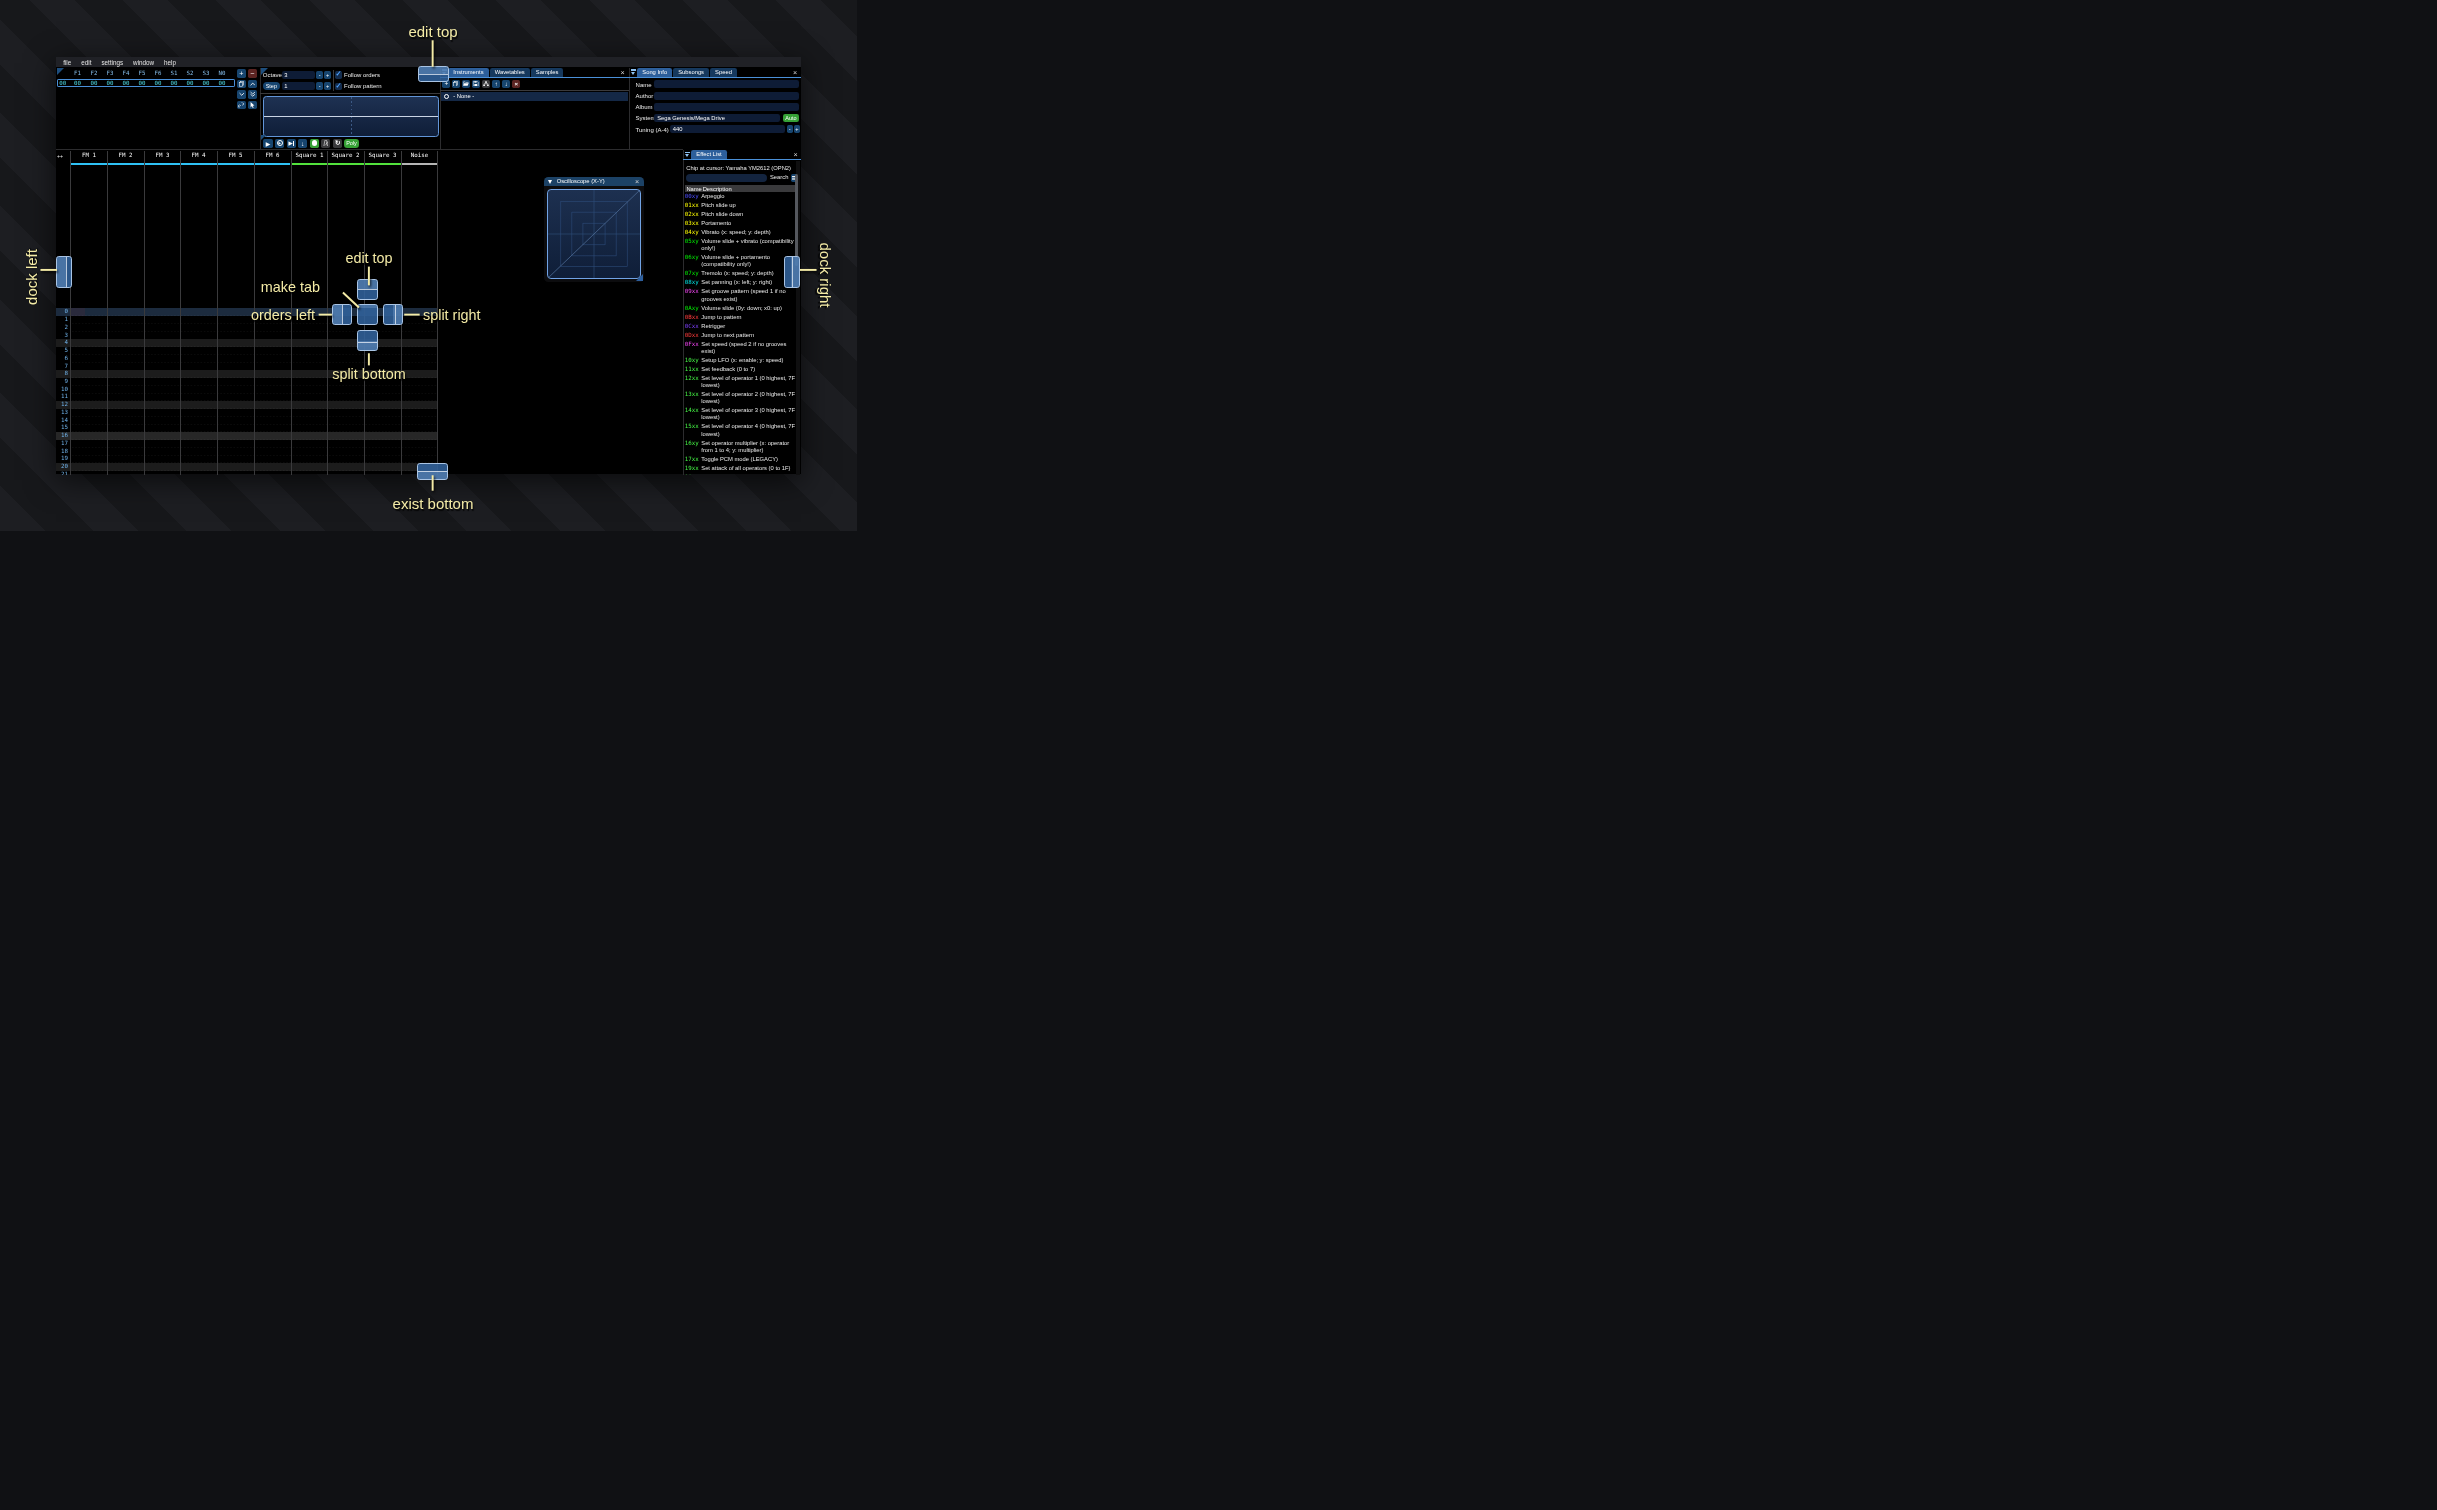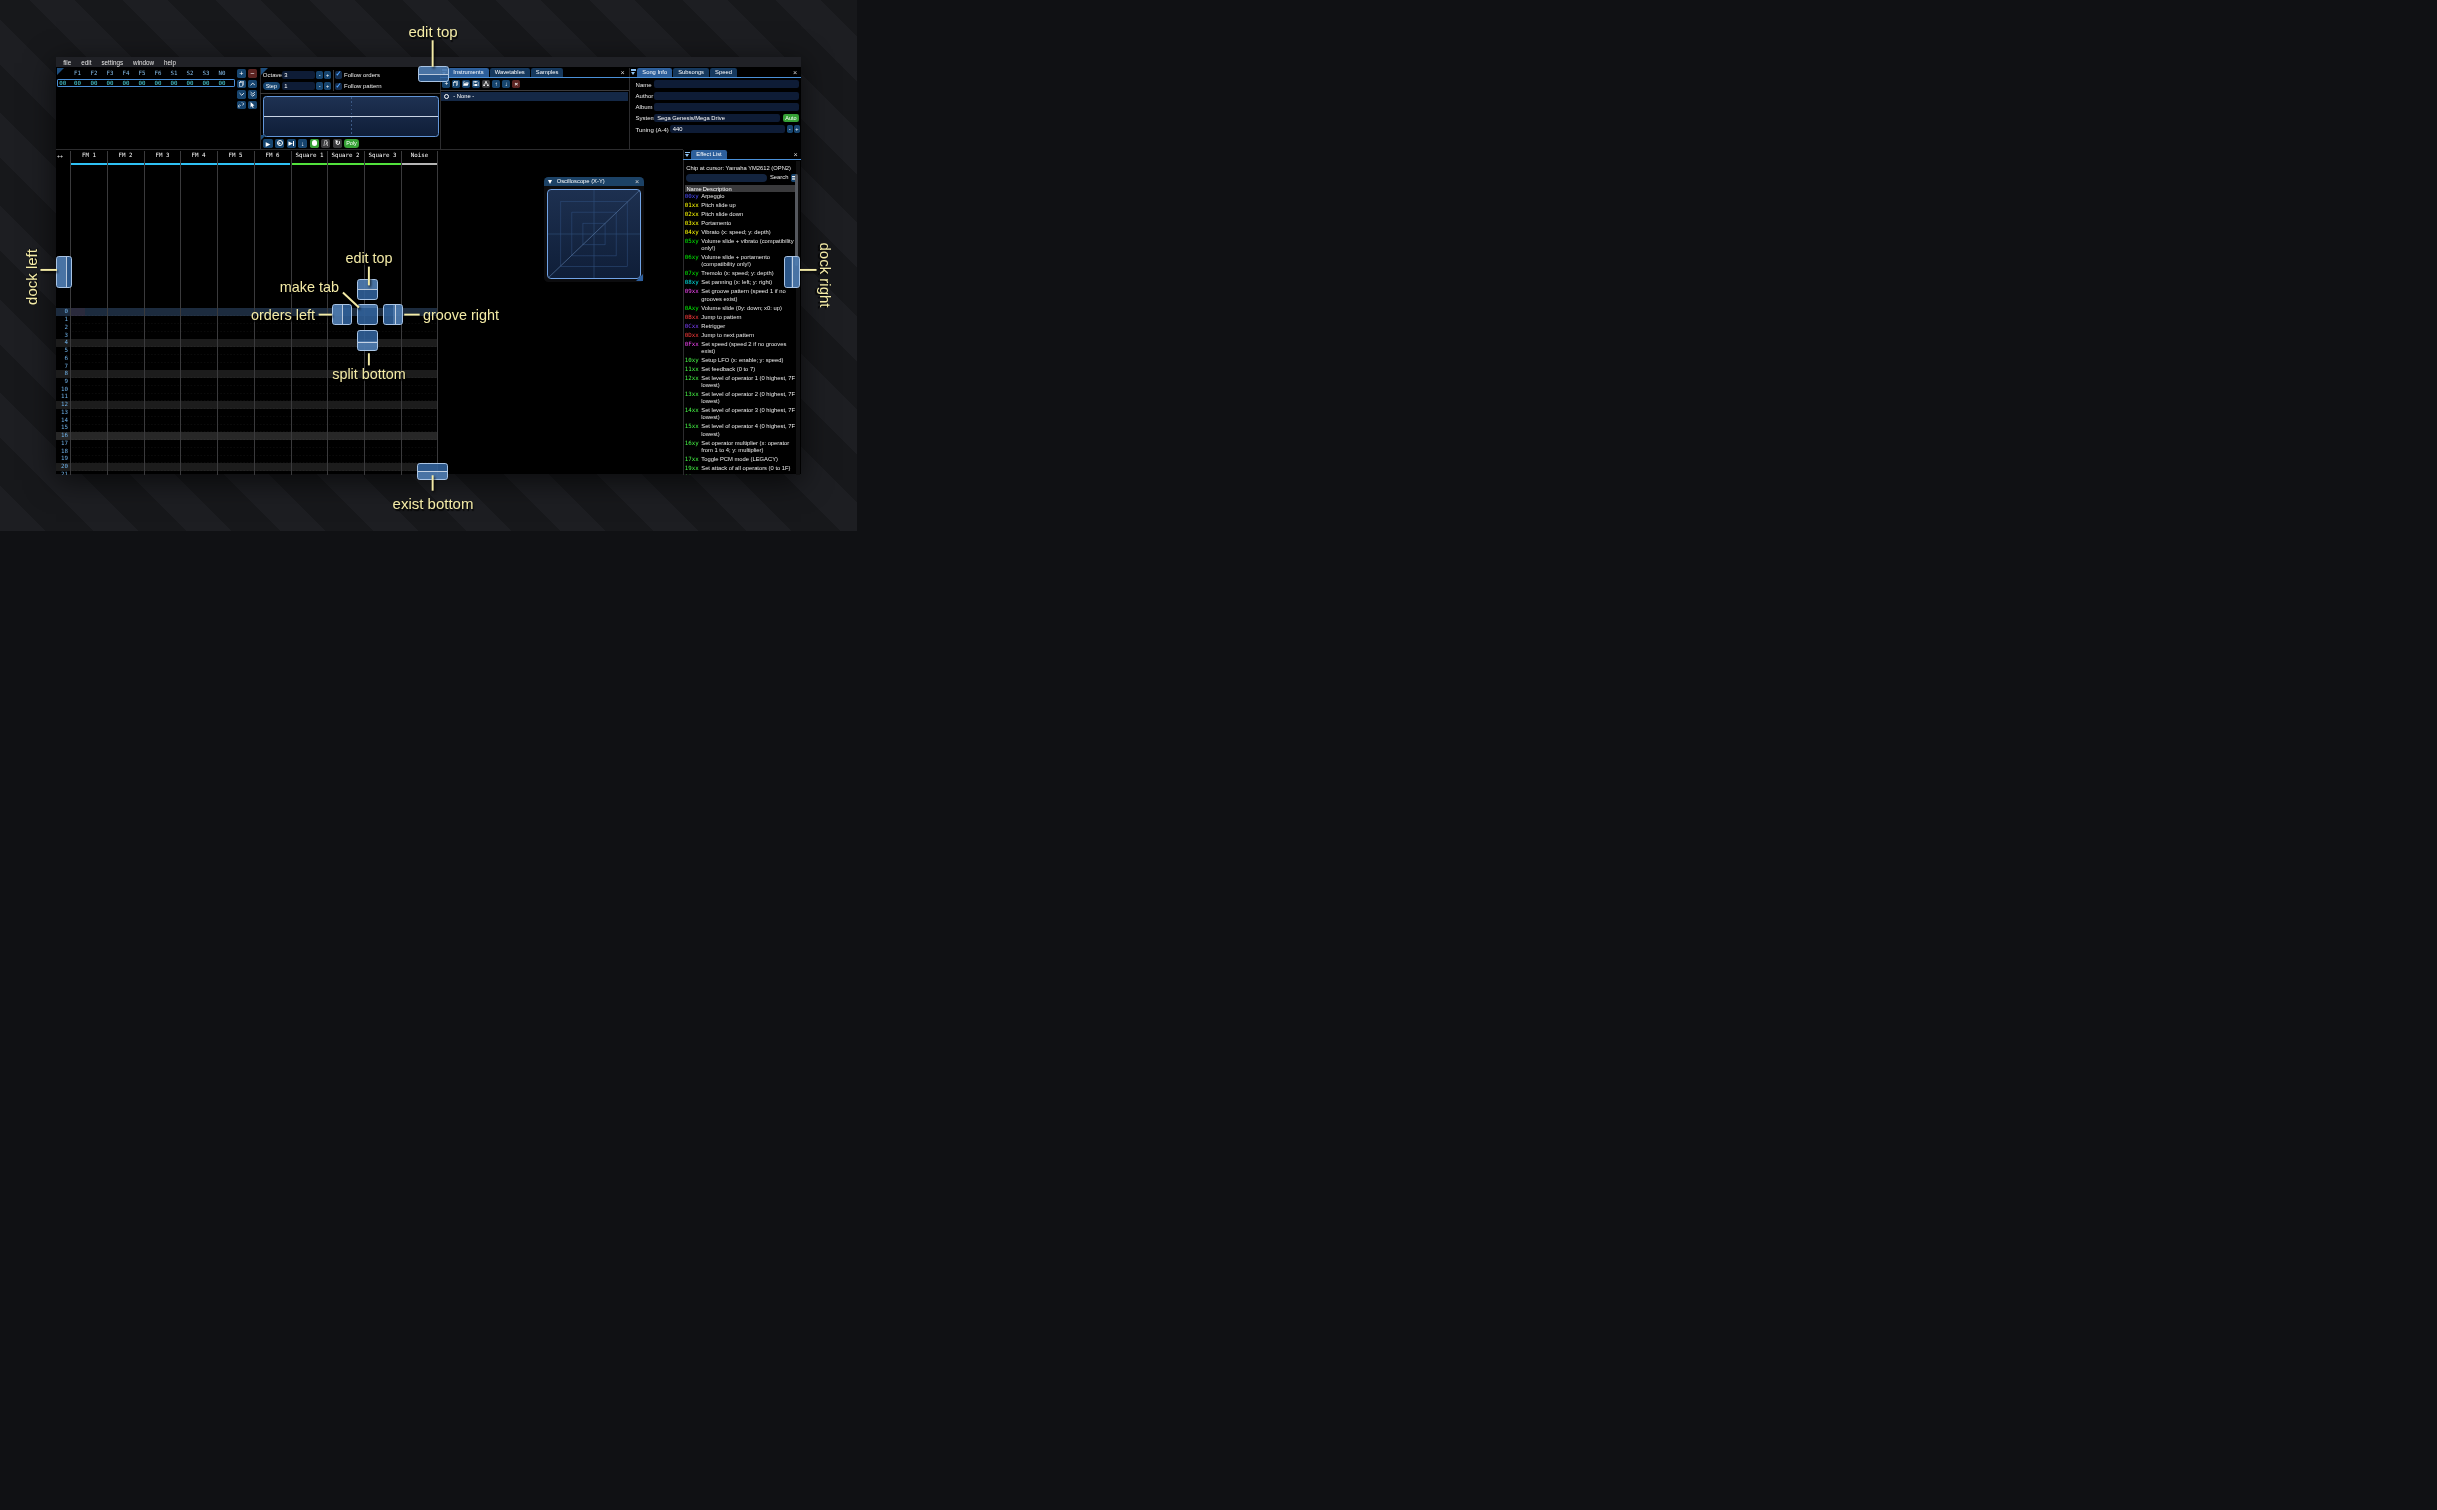--- a/index.html
+++ b/index.html
@@ -640,17 +640,17 @@
     <line x1="732" y1="570" x2="760" y2="570"></line>
     <line x1="621" y1="530" x2="650" y2="557"></line>
   </g>
 </svg>
 
 <div class="anno" style="left:433px;top:22.6px;transform:translateX(-50%);">edit top</div>
 <div class="anno" style="left:433px;top:495px;transform:translateX(-50%);">exist bottom</div>
 <div class="anno" style="left:31px;top:277px;transform:translate(-50%,-50%) rotate(-90deg);">dock left</div>
 <div class="anno" style="left:825px;top:275px;transform:translate(-50%,-50%) rotate(90deg);">dock right</div>
 <div class="anno small" style="left:369px;top:250px;transform:translateX(-50%);">edit top</div>
-<div class="anno small" style="left:339px;top:287px;transform:translate(-100%,-50%);text-align:center;">make tab</div>
+<div class="anno small" style="left:320px;top:287px;transform:translate(-100%,-50%);text-align:center;">make tab</div>
 <div class="anno small" style="left:315px;top:315px;transform:translate(-100%,-50%);">orders left</div>
-<div class="anno small" style="left:423px;top:315px;transform:translateY(-50%);">groove right</div>
+<div class="anno small" style="left:423px;top:315px;transform:translateY(-50%);">split right</div>
 <div class="anno small" style="left:369px;top:366px;transform:translateX(-50%);">split bottom</div>
 
 
 </body></html>

